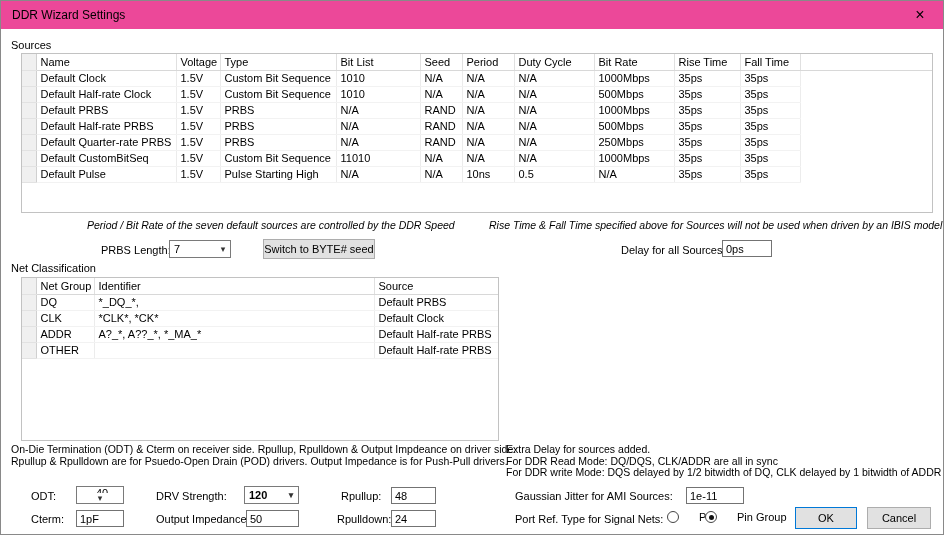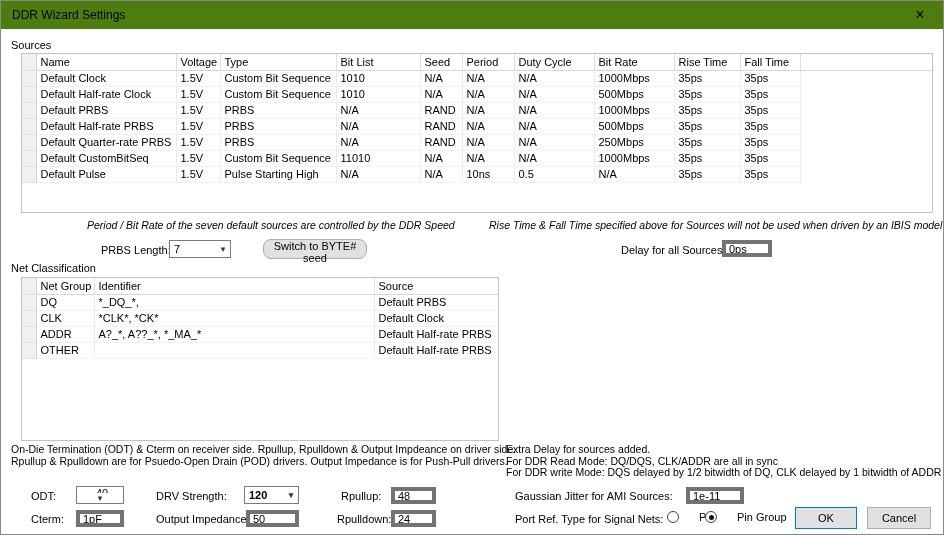--- a/index.html
+++ b/index.html
@@ -2,21 +2,21 @@
 <html><head>
 <meta charset="utf-8">
 <style>
   * { margin:0; padding:0; box-sizing:border-box; }
   html,body { background:#ffffff; }
   .dialog {
     position:relative; width:944px; height:535px; background:#fff;
     border:1px solid #898989; font-family:"Liberation Sans", sans-serif; color:#000;
     overflow:hidden;
   }
-  .titlebar { position:absolute; top:0; left:0; right:0; height:28px; background:#4d7c0f; }
+  .titlebar { position:absolute; top:0; left:0; right:0; height:28px; background:#ec4899; }
   .title { position:absolute; left:11px; top:7px; font-size:12px; white-space:nowrap; }
   .close-btn { position:absolute; right:2px; top:1px; width:42px; height:26px;
     display:flex; align-items:center; justify-content:center; font-size:16px; cursor:pointer; }
   .section-label { position:absolute; font-size:11px; white-space:nowrap; }
   .label { position:absolute; font-size:11px; white-space:nowrap; }
   .note { position:absolute; font-size:10.5px; white-space:nowrap;font-style:italic; }
   .note-block { position:absolute; font-size:10.5px; line-height:11.5px; white-space:nowrap; }
   .listbox { position:absolute; border:1px solid #c2c2c2; background:#fff; overflow:hidden; }
   table.grid { border-collapse:collapse; table-layout:fixed; width:100%; font-size:11px; }
   .grid th { font-weight:400; text-align:left; padding:0 4px; height:16px; line-height:16px;
@@ -24,21 +24,21 @@
   .grid td { padding:0 4px; height:15px; line-height:15px;
     border-right:1px solid #ececec; border-bottom:1px solid #f2f2f2; white-space:nowrap; overflow:hidden; }
   .grid th.gutter, .grid td.gutter { background:#f0f0f0; border-right:1px solid #d0d0d0;
     border-bottom:1px solid #e2e2e2; padding:0; }
   .grid th.filler { border-right:none; }
   .grid td.filler { border-right:none; border-bottom:none; }
   .combo { position:absolute; height:18px; border:1px solid #7a7a7a; background:#fff;
     font-size:11px; display:flex; align-items:center; cursor:default; }
   .combo-text { flex:1; padding-left:4px; overflow:hidden; }
   .combo-arrow { width:14px; text-align:center; font-size:9px; color:#333; }
-  .field { position:absolute; height:17px; border:4px solid #737373; font-size:11px;
+  .field { position:absolute; height:17px; border:1px solid #737373; font-size:11px;
     padding:4px 3px; font-family:inherit; background:#fff; color:#000; }
   .btn { position:absolute; background:#e1e1e1; border:1px solid #adadad; font-size:11px;
     font-family:inherit; color:#000; cursor:pointer; }
   .btn.default { border:1px solid #0078d7; }
   .radio-wrap { position:absolute; display:flex; align-items:center; gap:20px;
     font-size:11px; height:14px; cursor:default; }
   .radio { width:12px; height:12px; border:1px solid #444; border-radius:50%;
     background:#fff; position:relative; display:inline-block; flex:0 0 auto; }
   .radio.checked::after { content:""; position:absolute; left:2.5px; top:2.5px;
     width:5px; height:5px; border-radius:50%; background:#111; }
@@ -193,21 +193,21 @@
   </div>
 
   <div class="note" style="left:86px; top:218px;">Period / Bit Rate of the seven default sources are controlled by the DDR Speed</div>
   <div class="note" style="left:488px; top:218px;">Rise Time &amp; Fall Time specified above for Sources will not be used when driven by an IBIS model</div>
 
   <div class="label" style="left:100px; top:243px;">PRBS Length:</div>
   <div class="combo" style="left:168px; top:239px; width:62px;">
     <span class="combo-text">7</span>
     <span class="combo-arrow">▾</span>
   </div>
-  <button class="btn" style="left:262px; top:238px; width:104px; height:20px;border-radius:8px;">Switch to BYTE# seed</button>
+  <button class="btn" style="left:262px; top:238px; width:112px; height:20px;">Switch to BYTE# seed</button>
 
   <div class="label" style="left:620px; top:243px;">Delay for all Sources:</div>
   <input class="field" style="left: 721px; top: 239px; width: 50px;" value="0ps">
 
   <div class="section-label" style="left:10px; top:261px;">Net Classification</div>
 
   <div class="listbox" style="left:20px; top:276px; width:478px; height:164px;">
     <table class="grid">
       <colgroup>
         <col style="width:14px">

